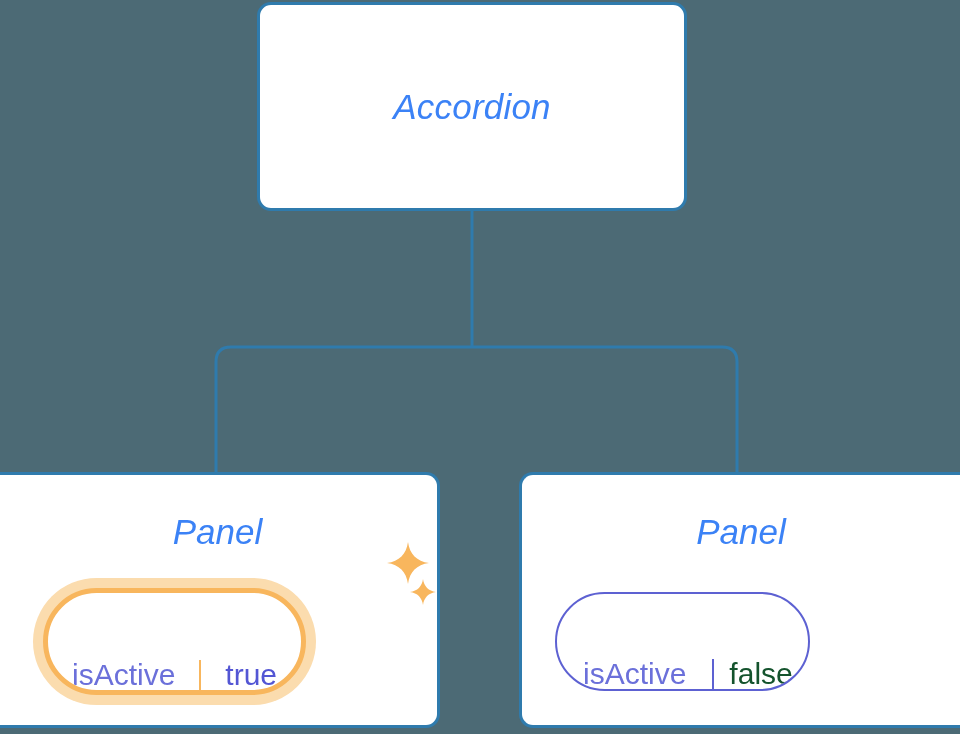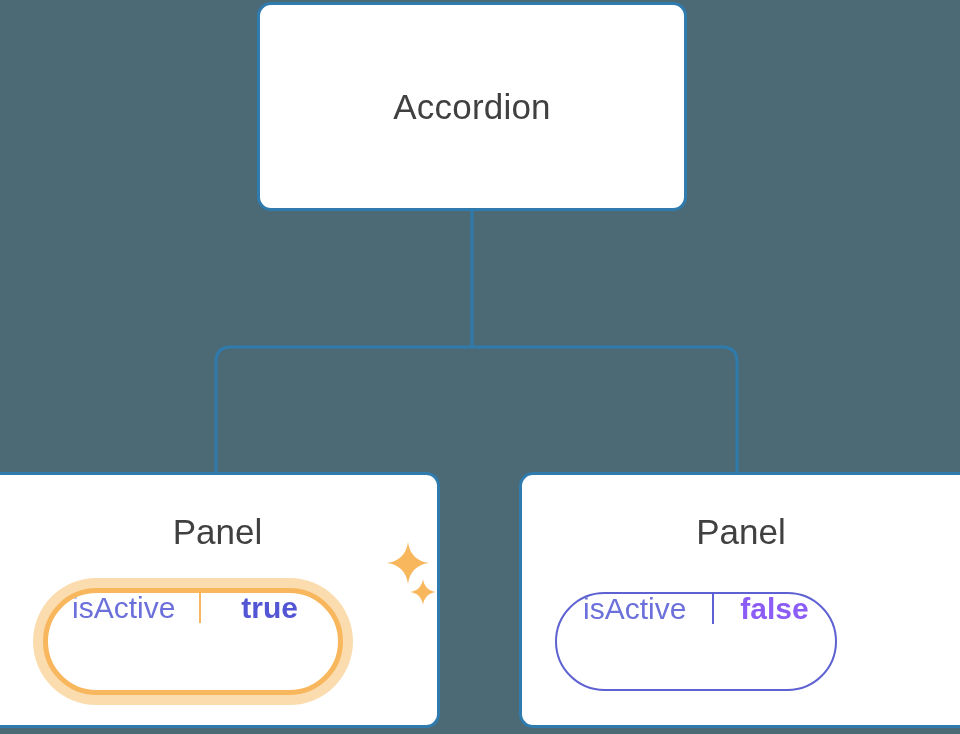--- a/index.html
+++ b/index.html
@@ -44,24 +44,25 @@
 
   .node-root {
     left: 257px;
     top: 2px;
     width: 430px;
     height: 209px;
     justify-content: center;
   }
 
   .node-title {
-    color: #404040;
+    color: #3b82f6;
     font-weight: 400;
     line-height: 1;
     white-space: nowrap;
+    font-style: italic;
   }
   .node-root .node-title {
     font-size: 35px;
     letter-spacing: 0.2px;
   }
 
   .node-panel {
     width: 442px;
     height: 256px;
     top: 472px;
@@ -88,21 +89,21 @@
 
   
   .pill-wrap {
     position: absolute;
     display: flex;
     align-items: center;
   }
 
   .pill {
     display: flex;
-    align-items: flex-start;
+    align-items: flex-end;
     box-sizing: border-box;
     border-radius: 999px;
     background: #ffffff;
     overflow: hidden;
   }
 
   .pill-key, .pill-val {
     display: flex;
     align-items: center;
     justify-content: center;
@@ -115,24 +116,24 @@
   .pill-default {
     border: 2px solid #5d61d2;
   }
   .pill-default .pill-key {
     color: #6b70da;
     font-size: 30px;
     padding: 0 26px;
     border-right: 2px solid #5d61d2;
   }
   .pill-default .pill-val {
-    color: #8b5cf6;
-    font-size: 30px;
-    padding: 0 26px;
-    font-weight: 700;
+    color: #14532d;
+    font-size: 30px;
+    padding: 0 15px;
+    font-weight: 400;
   }
 
   
   .pill-highlight-wrap {
     padding: 10px;
     border-radius: 999px;
     background: #fbdcae;
     display: inline-flex;
   }
   .pill-highlight {
@@ -140,22 +141,22 @@
   }
   .pill-highlight .pill-key {
     color: #6b70da;
     font-size: 30px;
     padding: 0 24px;
     border-right: 2px solid #f8b65d;
   }
   .pill-highlight .pill-val {
     color: #5356d4;
     font-size: 30px;
-    font-weight: bold;
-    padding: 0 40px;
+    font-weight: normal;
+    padding: 0 24px;
   }
 
   
   .pill-left-pos  { left: 33px;  top: 578px; }
   .pill-right-pos { left: 555px; top: 592px; }
 
   .pill-left-pos .pill  { height: 107px; }
   .pill-right-pos .pill { height: 99px; }
 
   

